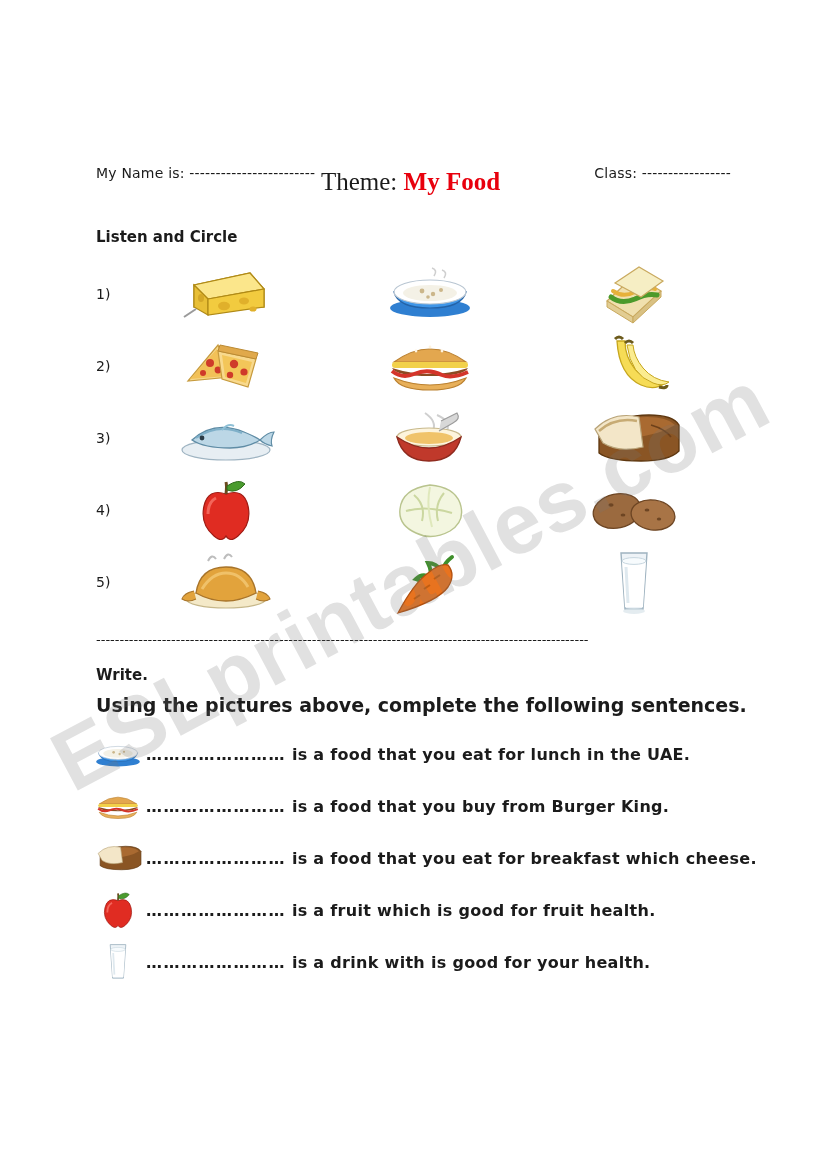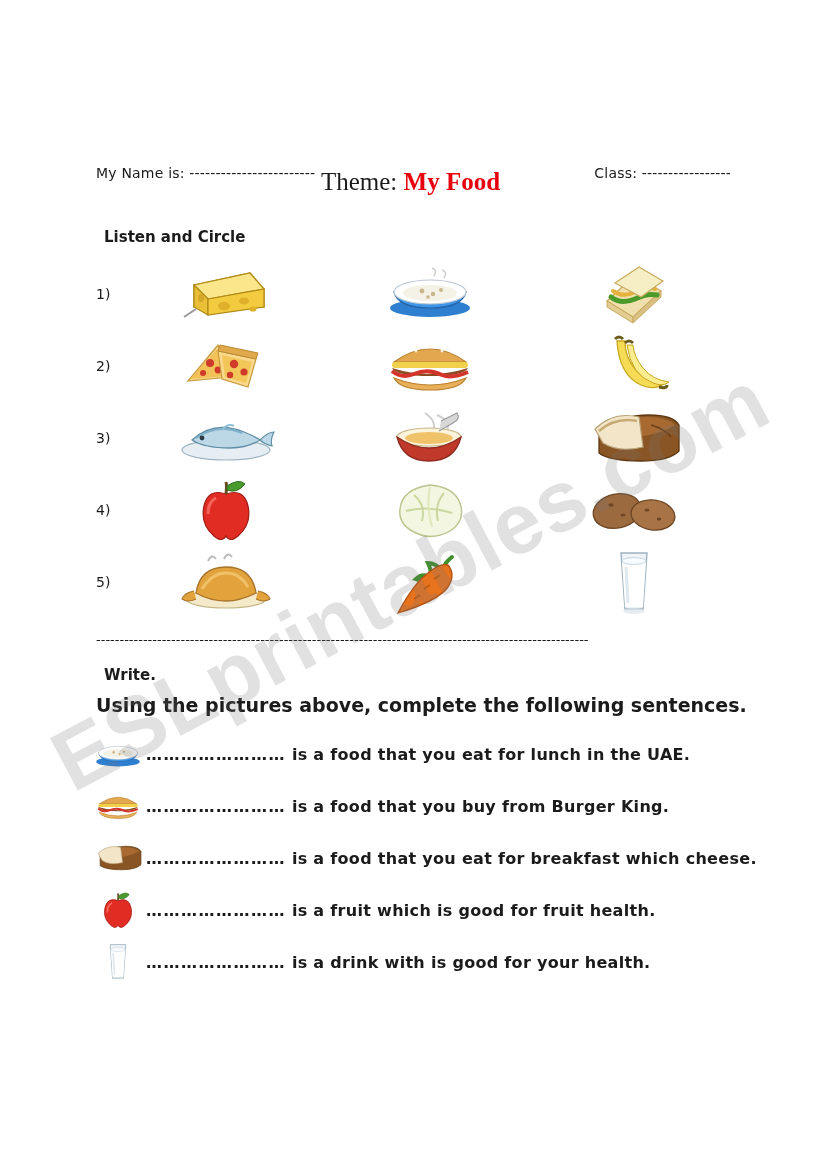--- a/index.html
+++ b/index.html
@@ -67,21 +67,20 @@
     font-weight: 500;
   }
   .theme .accent { color: #e8000d; font-weight: bold; }
 
   .section-title {
     position: absolute;
     left: 96px;
     font-size: 15px;
     font-weight: bold;
     font-family: "DejaVu Sans", sans-serif;
-    margin-left: 8px;
   }
   #listen-title { top: 228px; }
 
   
   .grid {
     position: absolute;
     top: 258px;
     left: 96px;
     width: 640px;
   }

